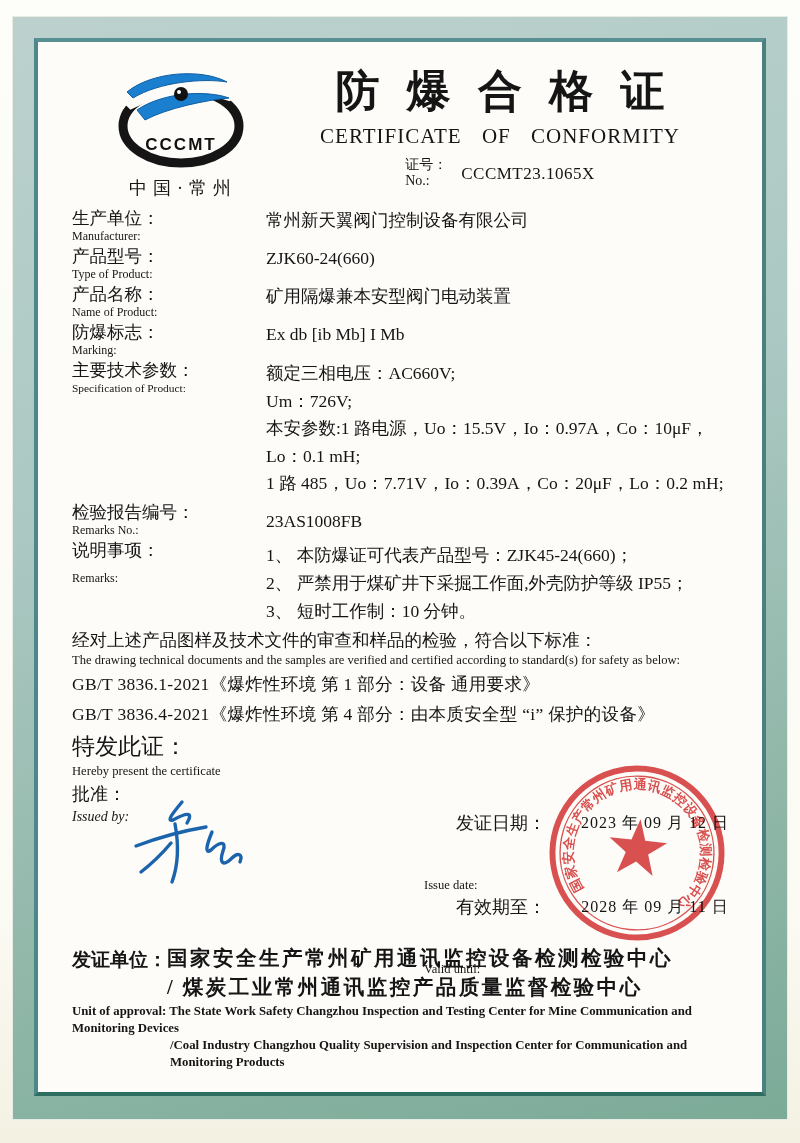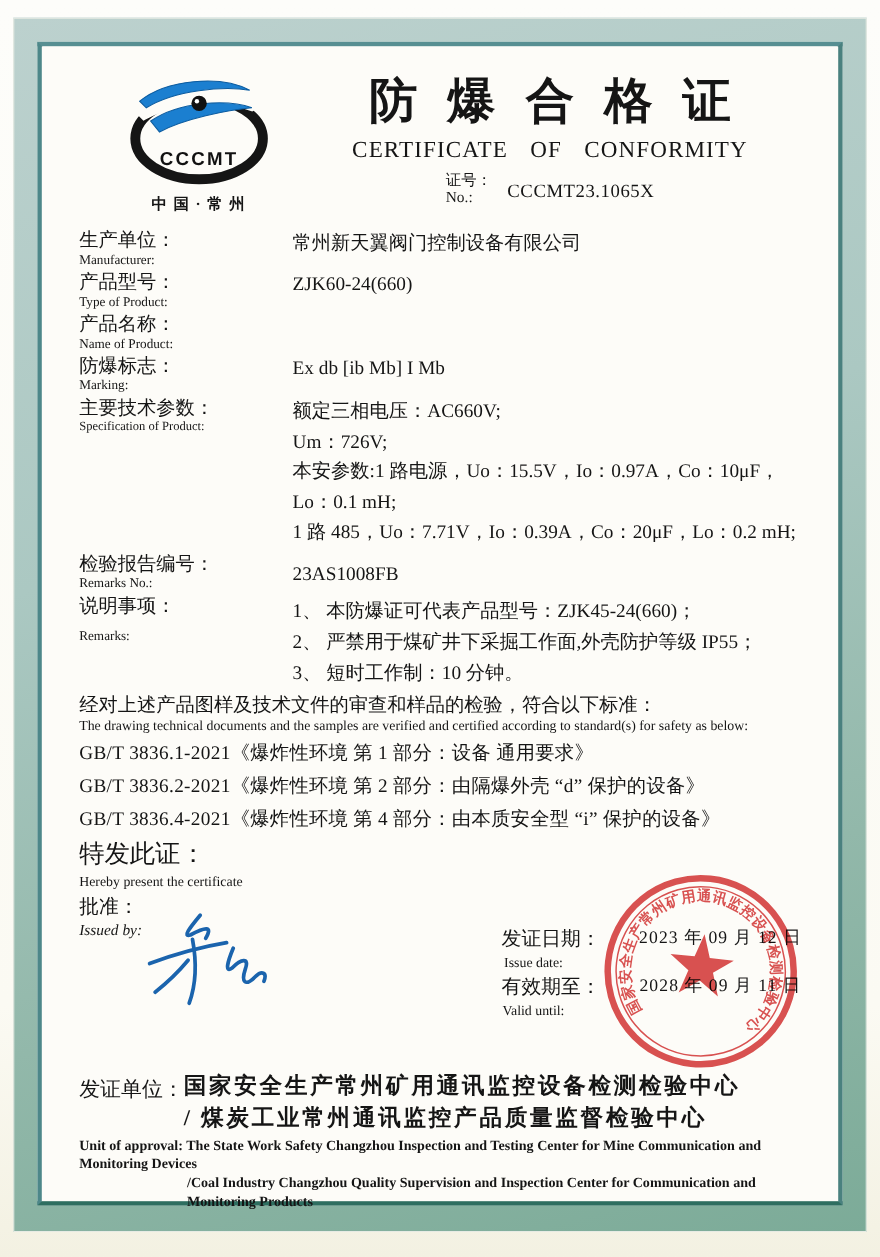--- a/index.html
+++ b/index.html
@@ -19,21 +19,21 @@
     background:#fdfcf8;
     border:4px solid;
     border-color:#578f92 #4a817f #2e6e60 #4d8789;
     padding:24px 34px 10px 34px;
     box-sizing:border-box;
     position:absolute;
   }
   
   .header{position:relative;height:142px;}
   .logo{position:absolute;left:25px;top:2px;width:172px;text-align:center;}
-  .logo-region{font-size:14px;letter-spacing:6px;margin-top:0px;font-weight:bold;}
+  .logo-region{font-size:18px;letter-spacing:6px;margin-top:0px;font-weight:normal;}
   .titles{margin-left:200px;text-align:center;}
   .title-cn{font-size:44px;font-weight:600;letter-spacing:0.62em;padding-left:0.62em;line-height:52px;}
   .title-en{font-size:21px;letter-spacing:1px;word-spacing:14px;margin-top:6px;}
   .no-row{display:flex;justify-content:center;align-items:center;gap:14px;margin-top:8px;}
   .no-labels{text-align:left;font-size:14px;line-height:16px;}
   .cert-no{font-size:17px;letter-spacing:0.5px;padding-top:2px;}
   
   .f-row{display:flex;margin-bottom:2px;}
   .f-lbl{width:194px;flex:none;}
   .lbl-cn{font-size:17.5px;line-height:21px;}
@@ -48,26 +48,26 @@
   .issue-cn{font-size:23px;margin-top:2px;}
   
   .approval{position:relative;height:176px;margin-top:2px;}
   .hereby-en{font-size:12.6px;}
   .approve-cn{font-size:18px;margin-top:3px;}
   .issued-en{font-size:14px;margin-top:3px;font-style:italic;}
   .signature{position:absolute;left:54px;top:32px;}
   .dates{position:absolute;left:352px;top:46px;width:330px;}
   .date-grid{display:grid;grid-template-columns:122px auto;column-gap:10px;row-gap:0;}
   .d-lbl-cn{font-size:18px;text-align:right;line-height:26px;}
-  .d-lbl-en{font-size:12.6px;text-align:center;line-height:18px;}
+  .d-lbl-en{font-size:12.6px;text-align:left;line-height:18px;margin-top:40px;}
   .d-val{font-size:16px;line-height:26px;letter-spacing:1px;text-align:center;}
   .stamp{position:absolute;left:472px;top:-4px;opacity:0.88;mix-blend-mode:multiply;transform:rotate(6deg);}
   
   .unit{display:flex;margin-top:4px;}
-  .unit-lbl{font-size:19px;font-weight:normal;flex:none;padding-top:3px;}
+  .unit-lbl{font-size:19px;font-weight:bold;flex:none;padding-top:3px;}
   .unit-lines{font-size:20.5px;font-weight:bold;letter-spacing:2.5px;line-height:29px;}
   .unit-en{font-size:12.8px;font-weight:bold;line-height:17px;margin-top:1px;}
   .unit-en .l2{padding-left:98px;}
 </style>
 </head>
 <body>
 
 <div class="frame">
   <div class="paper">
 
@@ -109,20 +109,21 @@
         <div class="lbl-cn">产品型号：</div>
         <div class="lbl-en">Type of Product:</div>
       </div>
       <div class="f-val">ZJK60-24(660)</div>
     </div>
     <div class="f-row">
       <div class="f-lbl">
         <div class="lbl-cn">产品名称：</div>
         <div class="lbl-en">Name of Product:</div>
       </div>
+      <div class="f-val">矿用隔爆兼本安型阀门电动装置</div>
     </div>
     <div class="f-row">
       <div class="f-lbl">
         <div class="lbl-cn">防爆标志：</div>
         <div class="lbl-en">Marking:</div>
       </div>
       <div class="f-val">Ex db [ib Mb] I Mb</div>
     </div>
 
     <div class="f-row">
@@ -154,21 +155,20 @@
       <div class="f-val rem-val">
         <div>1、 本防爆证可代表产品型号：ZJK45-24(660)；</div>
         <div>2、 严禁用于煤矿井下采掘工作面,外壳防护等级 IP55；</div>
         <div>3、 短时工作制：10 分钟。</div>
       </div>
     </div>
 
     <div class="p-cn">经对上述产品图样及技术文件的审查和样品的检验，符合以下标准：</div>
     <div class="p-en">The drawing technical documents and the samples are verified and certified according to standard(s) for safety as below:</div>
     <div class="std-line">GB/T 3836.1-2021《爆炸性环境 第 1 部分：设备 通用要求》</div>
-    <div class="std-line">GB/T 3836.2-2021《爆炸性环境 第 2 部分：由隔爆外壳 “d” 保护的设备》</div>
     <div class="std-line">GB/T 3836.4-2021《爆炸性环境 第 4 部分：由本质安全型 “i” 保护的设备》</div>
     <div class="issue-cn">特发此证：</div>
 
     <div class="approval">
       <div class="hereby-en">Hereby present the certificate</div>
       <div class="approve-cn">批准：</div>
       <div class="issued-en">Issued by:</div>
 
       <svg class="signature" width="140" height="100" viewBox="0 0 140 100">
         <g fill="none" stroke="#1b64ad" stroke-width="3.4" stroke-linecap="round">

